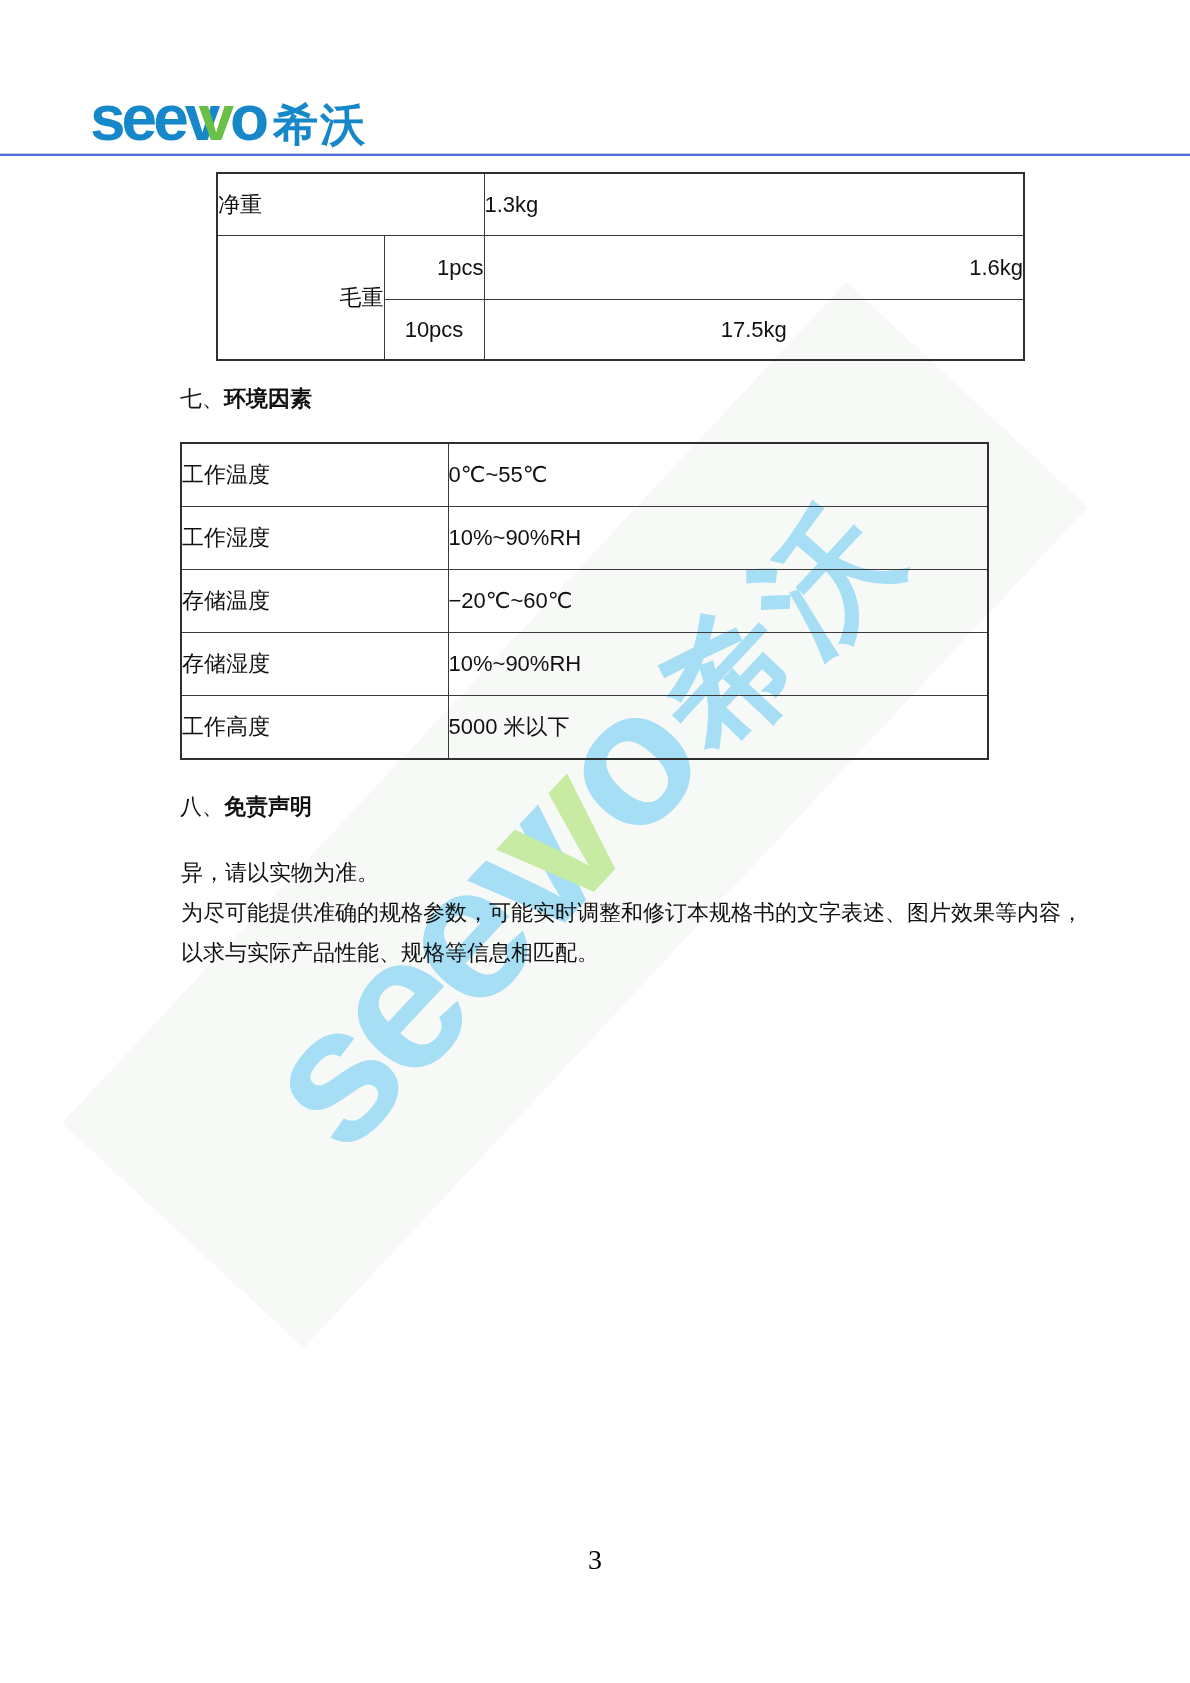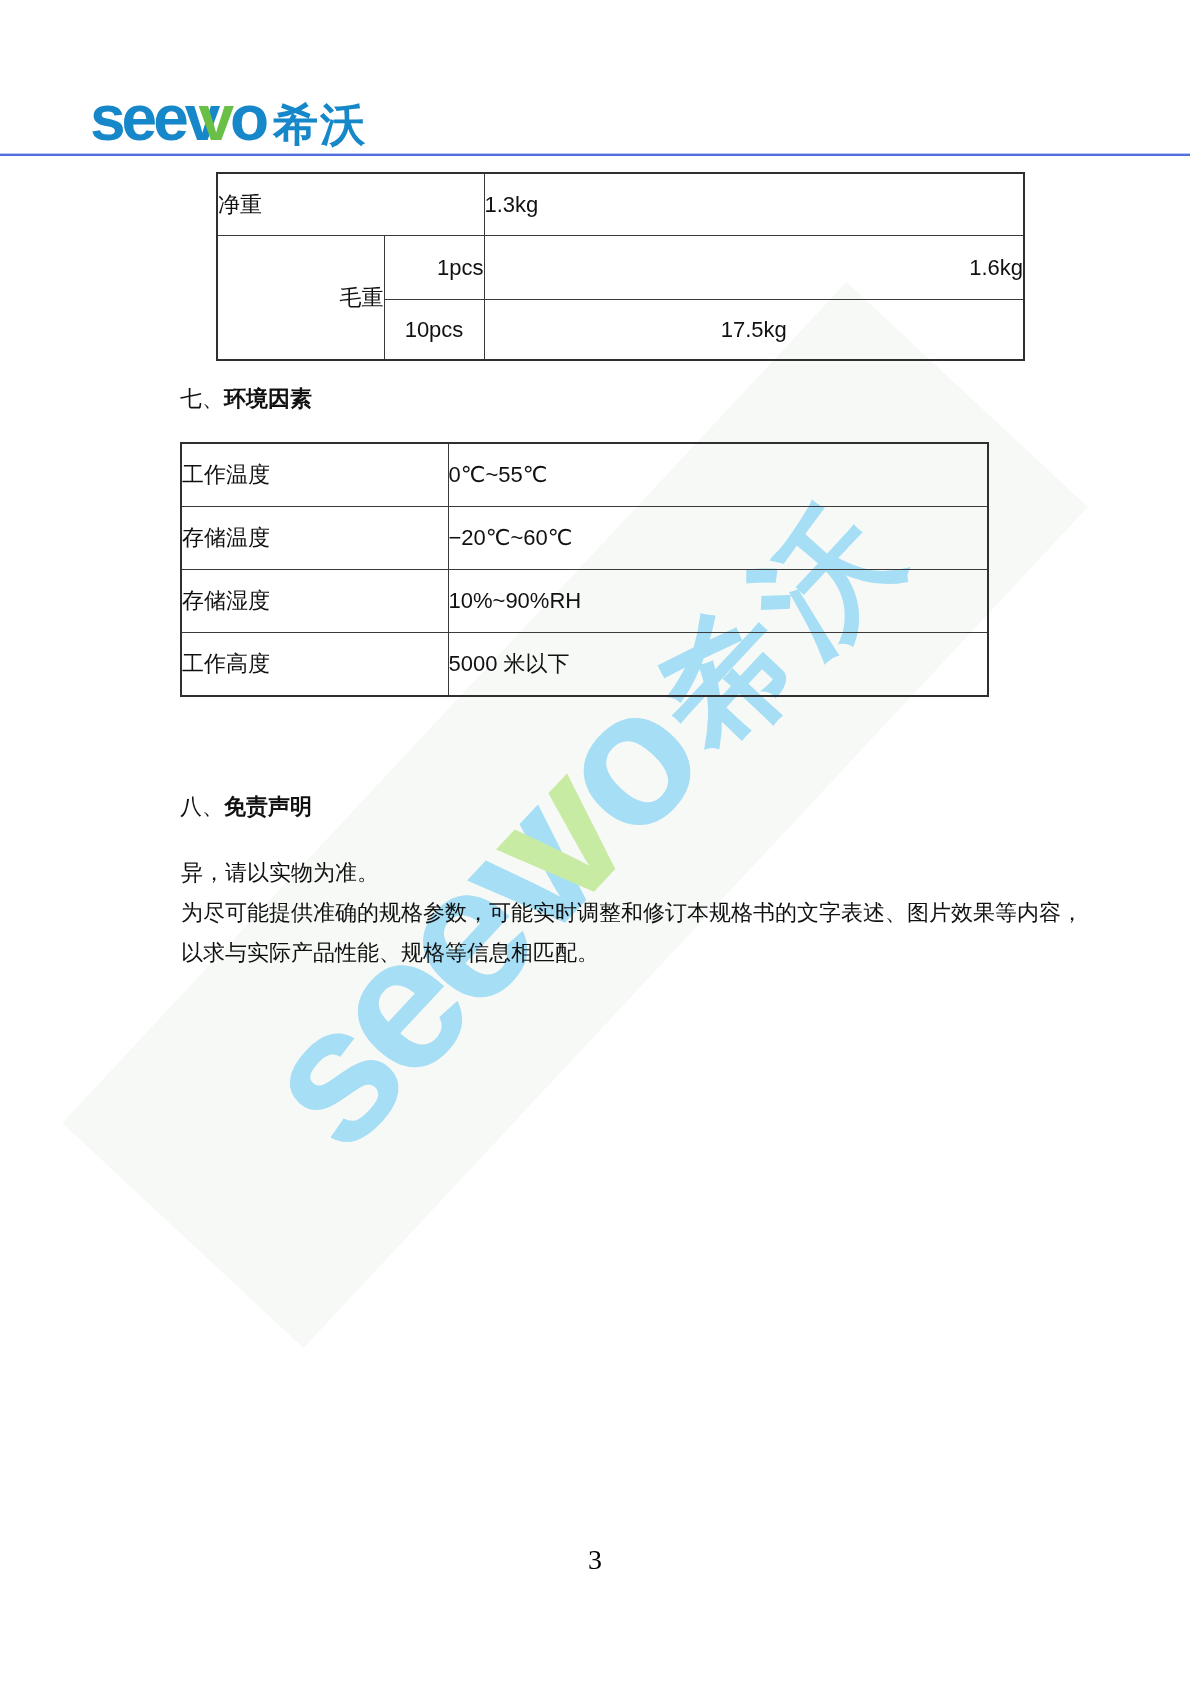--- a/index.html
+++ b/index.html
@@ -121,20 +121,24 @@
     <colgroup>
         <col style="width:267px">
         <col style="width:540px">
       </colgroup>
     <tbody>
         <tr>
       <td class="cell-label">工作温度</td>
       <td class="cell-value">0℃~55℃</td>
     </tr>
     <tr>
+      <td class="cell-label">工作湿度</td>
+      <td class="cell-value">10%~90%RH</td>
+    </tr>
+    <tr>
       <td class="cell-label">存储温度</td>
       <td class="cell-value">−20℃~60℃</td>
     </tr>
     <tr>
       <td class="cell-label">存储湿度</td>
       <td class="cell-value">10%~90%RH</td>
     </tr>
     <tr>
       <td class="cell-label">工作高度</td>
       <td class="cell-value">5000 米以下</td>

